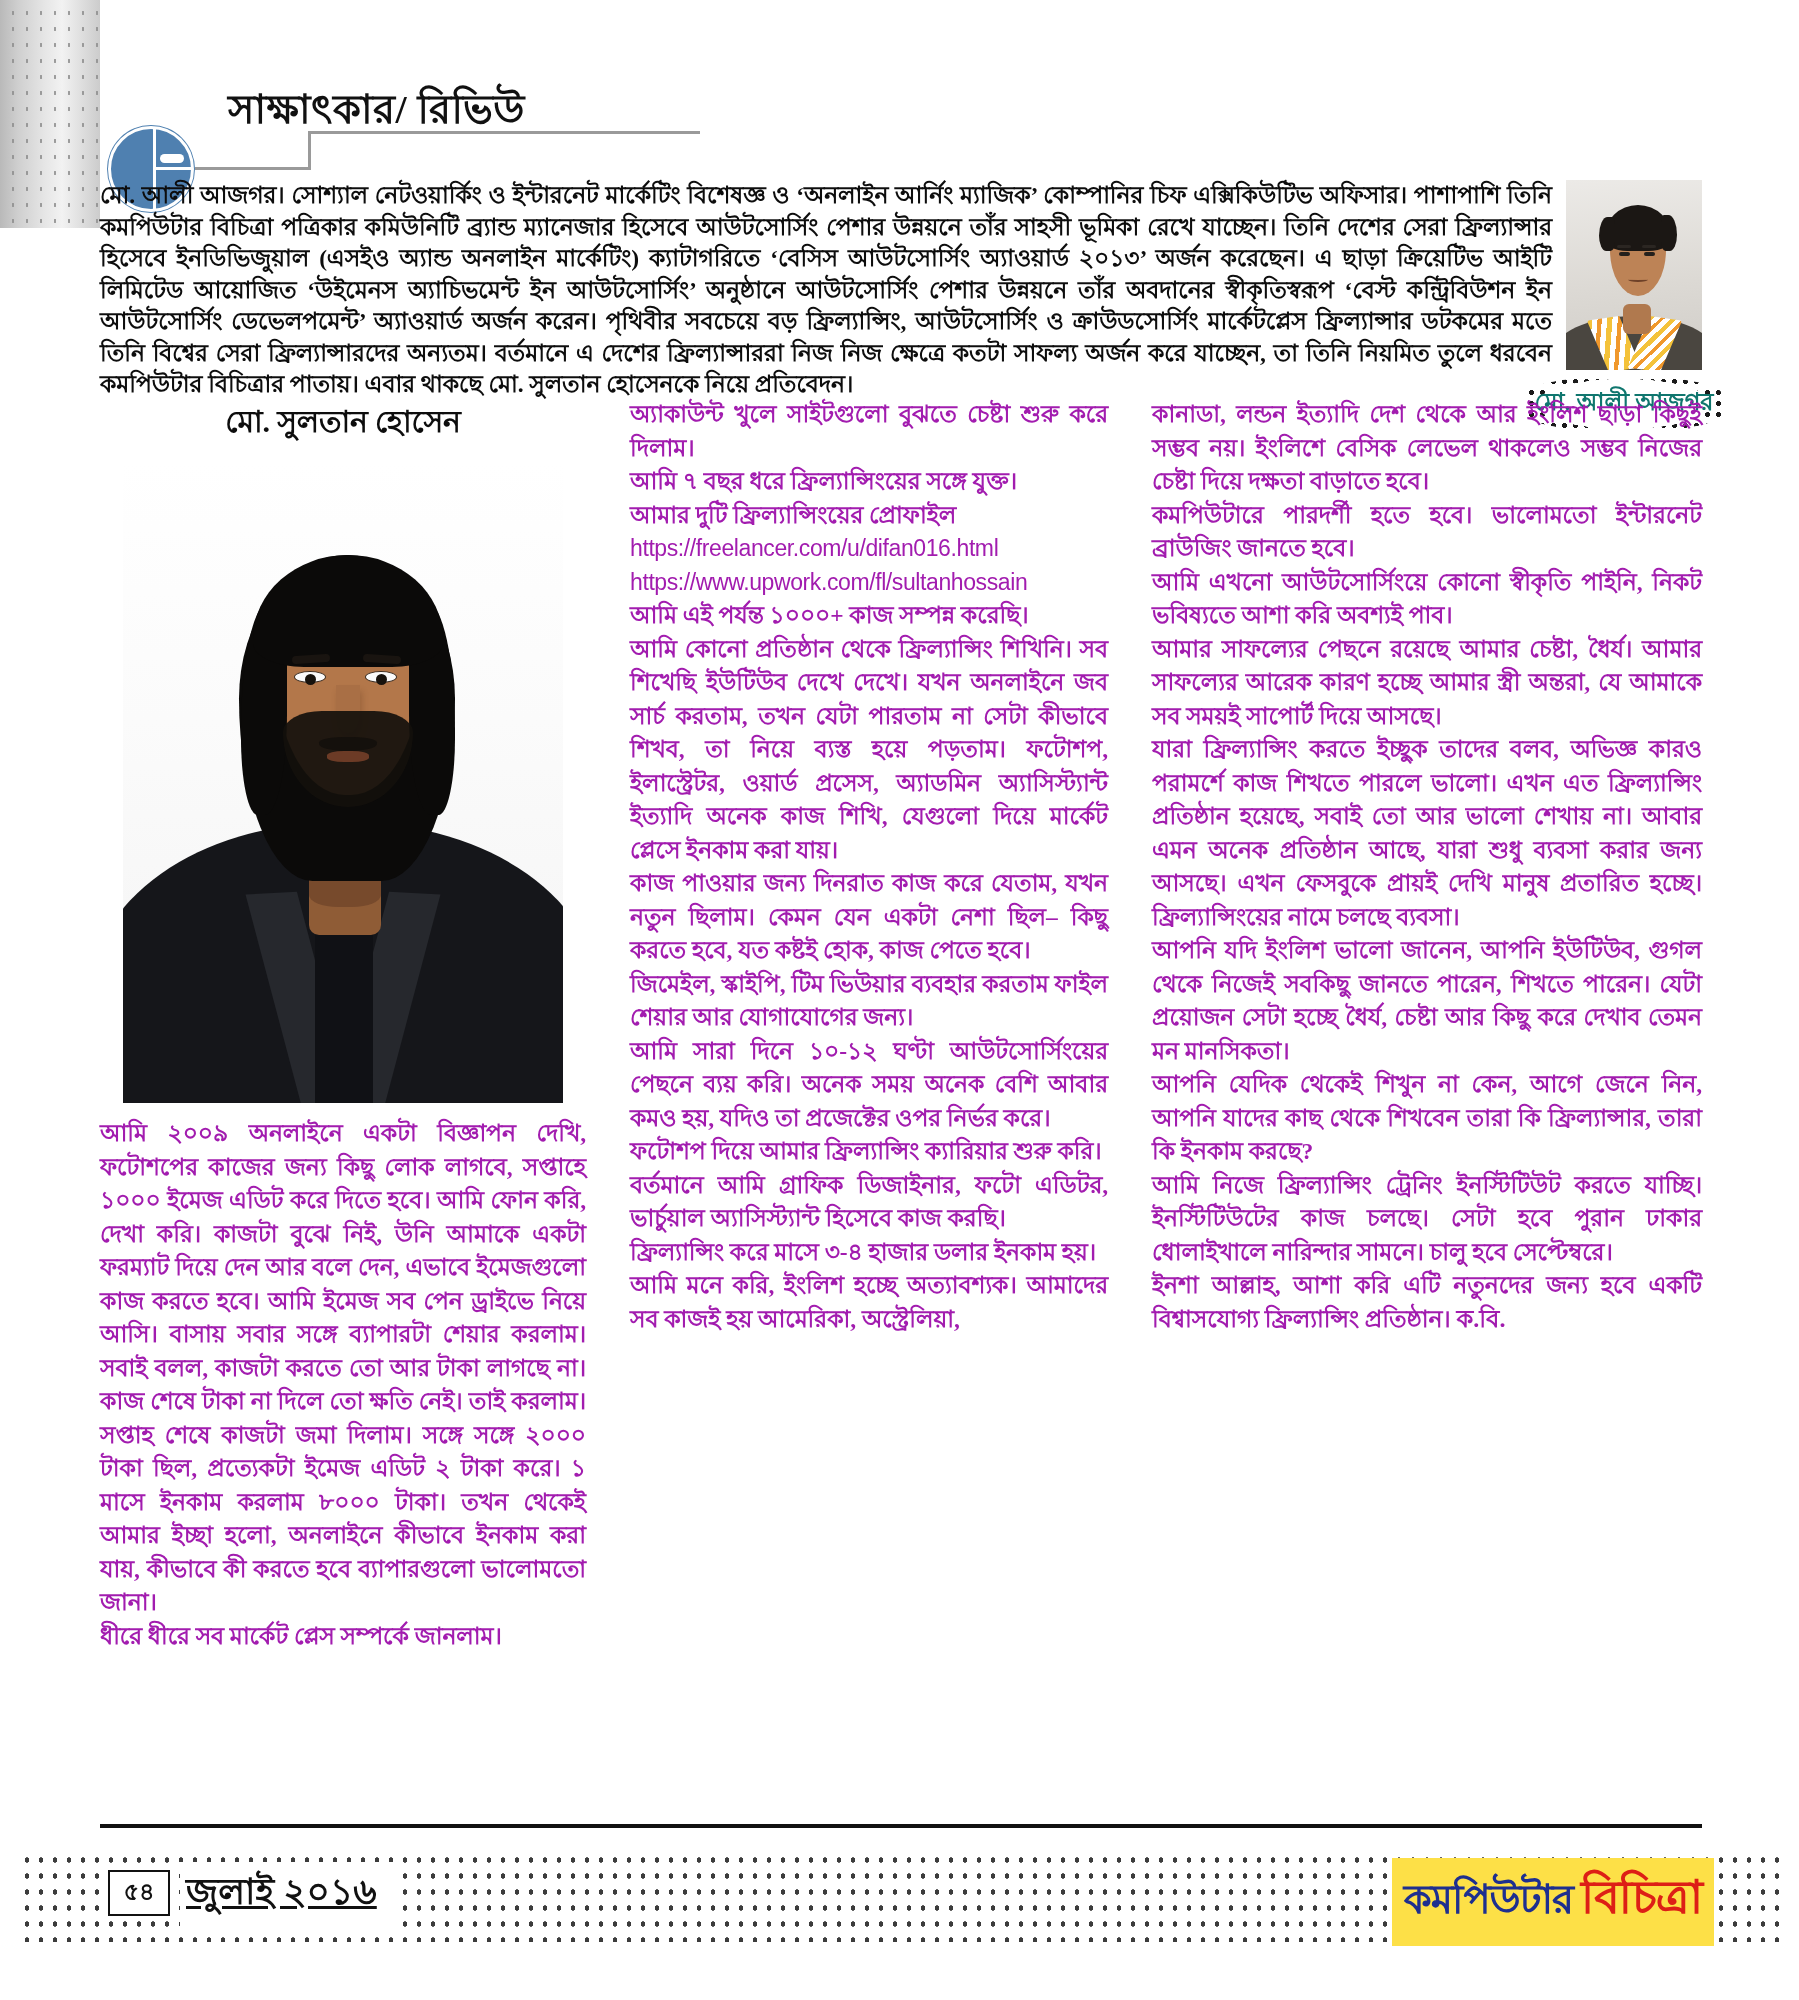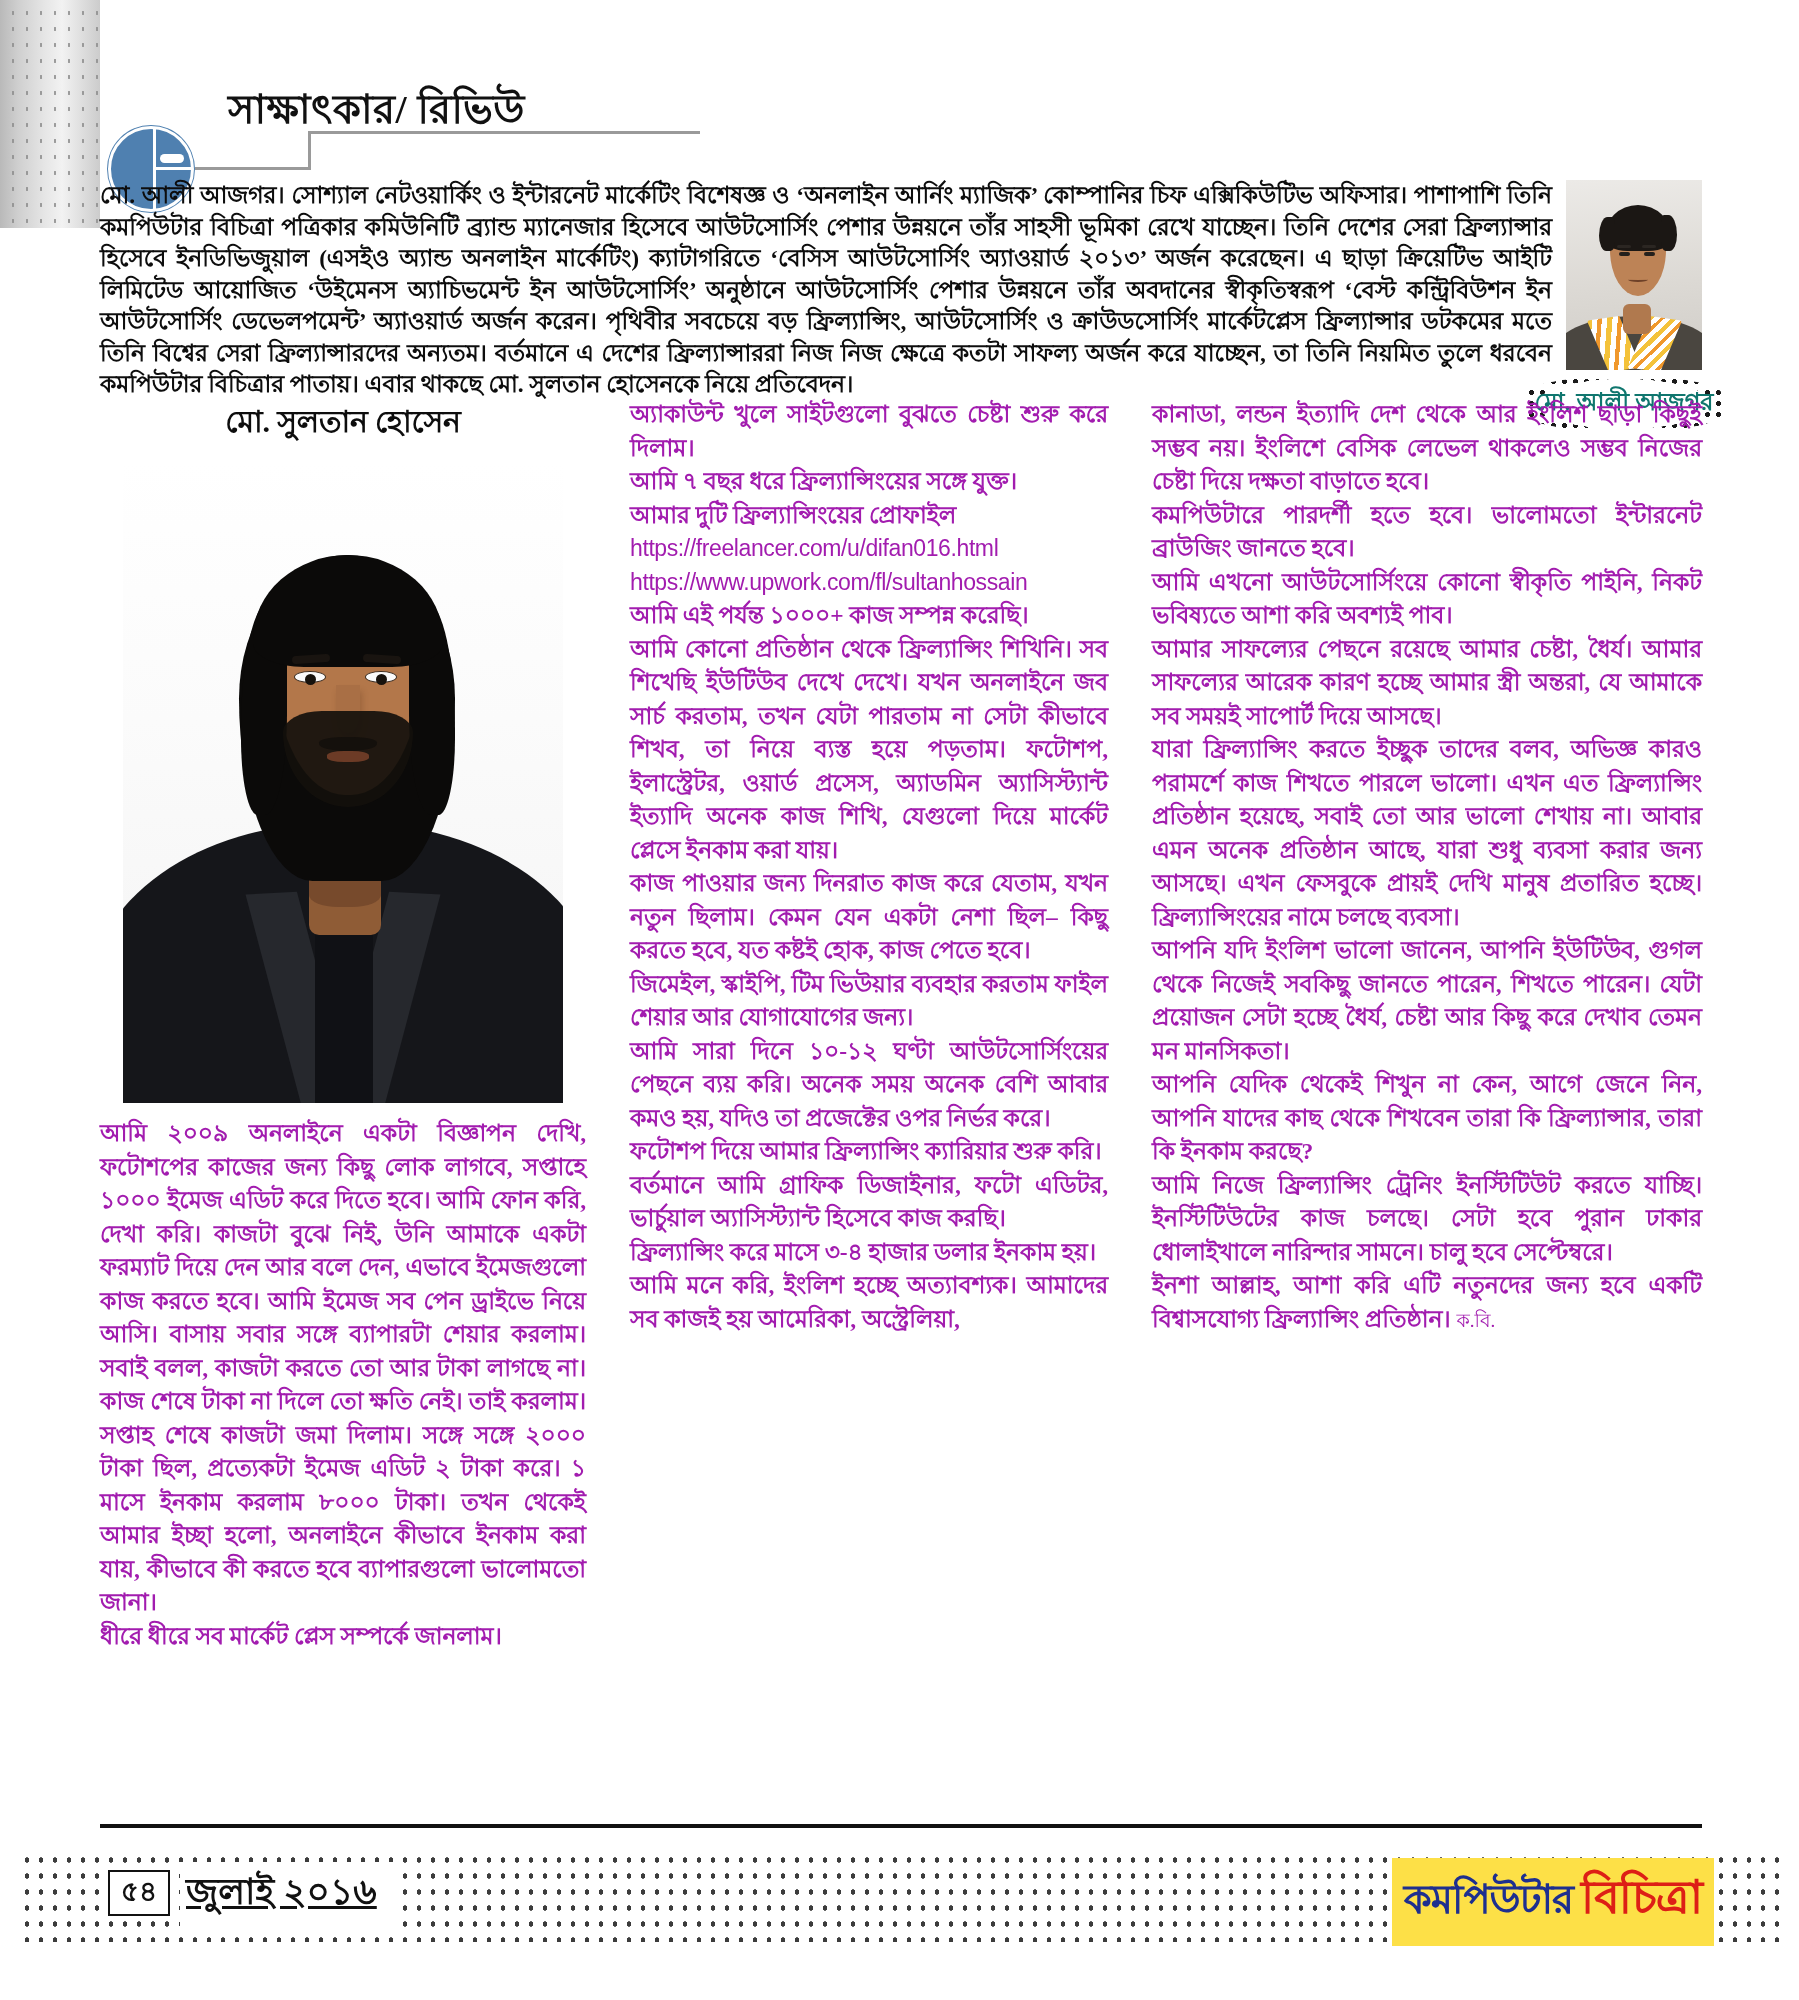--- a/index.html
+++ b/index.html
@@ -253,22 +253,22 @@
     letter-spacing: -0.1px;
   }
   .col p.url {
     font-family: "Liberation Sans", "DejaVu Sans", sans-serif;
     font-weight: 400;
     font-size: 23px;
     letter-spacing: -0.4px;
     text-align: left;
   }
   .col p .endmark {
-    font-weight: 400;
-    font-size: 19px;
+    font-weight: 700;
+    font-size: 24px;
     letter-spacing: 0;
   }
 
   
   #sultan-caption {
     text-align: center;
     font-size: 30px;
     font-weight: 700;
     color: #0d0d0d;
     margin-bottom: 14px;
@@ -416,21 +416,21 @@
     background-size: 14px 16px;
   }
   #page-number-box {
     position: absolute;
     left: 88px; top: 18px;
     min-width: 62px; height: 46px;
     border: 2.5px solid #111;
     background: #fff;
     display: flex; align-items: center; justify-content: center;
     padding: 8px 8px;
-    font-size: 28px;
+    font-size: 24px;
     font-weight: 700;
     color: #111;
   }
   #footer-date {
     position: absolute;
     left: 160px; top: 10px;
     background: #fff;
     padding: 2px 16px 4px 6px;
     font-size: 36px;
     font-weight: 700;

